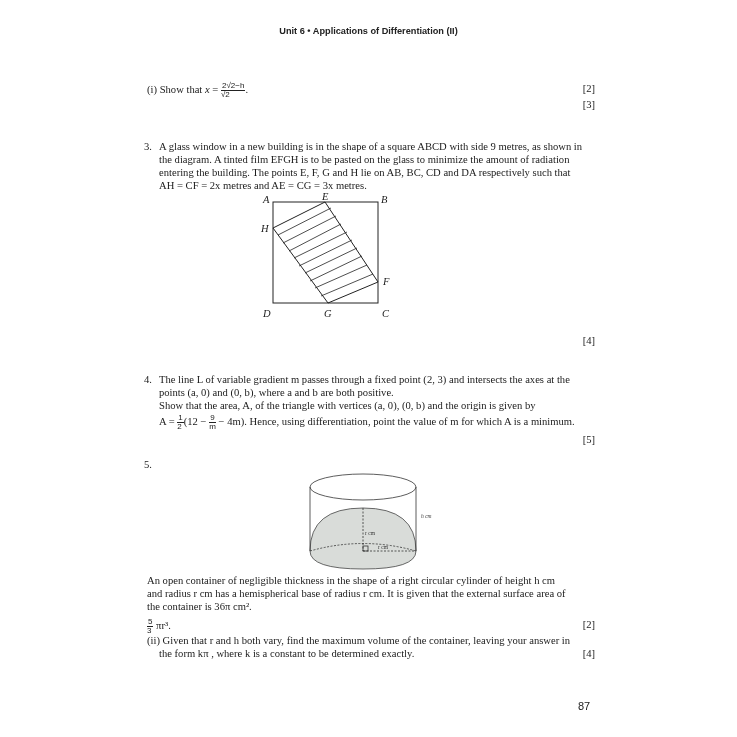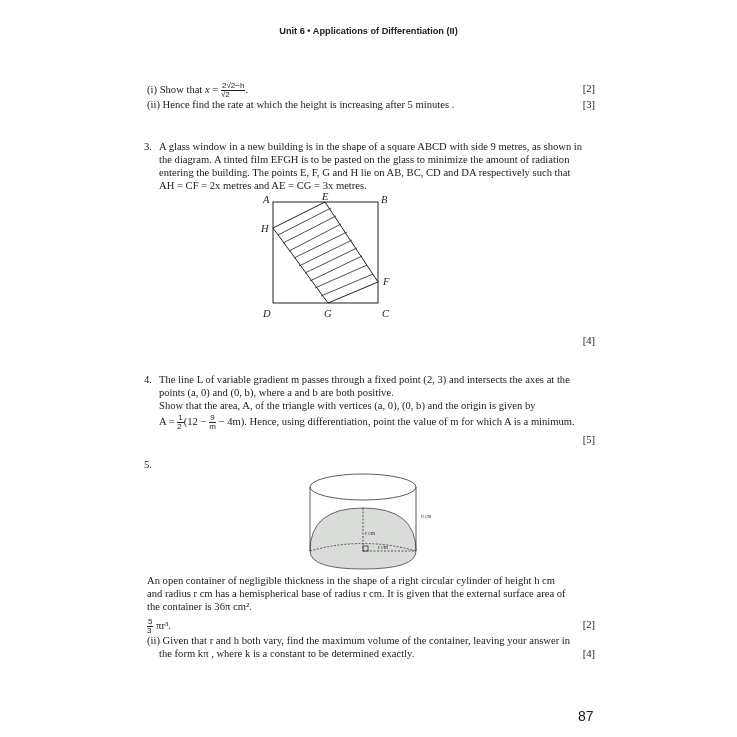--- a/index.html
+++ b/index.html
@@ -8,36 +8,35 @@
   .hdr { position:absolute; top:26px; left:0; width:737px; text-align:center;
          font-family:"Liberation Sans", sans-serif; font-weight:bold; font-size:9.2px; color:#222; }
   .line { position:absolute; left:147px; width:448px; white-space:nowrap; line-height:13px; }
   .ind { left:159px; width:436px; }
   .mk { position:absolute; right:0; top:0; }
   i.v { font-style:italic; }
   .frac { display:inline-block; vertical-align:middle; font-size:8px; line-height:8px;
           font-family:"Liberation Sans", sans-serif; }
   .frac span { display:block; }
   .frac .num { border-bottom:0.8px solid #222; padding:0 1px; }
-  .pnum { position:absolute; top:700px; left:578px; font-family:"Liberation Sans", sans-serif; font-size:14px;margin-top:8px; }
+  .pnum { position:absolute; top:700px; left:578px; font-family:"Liberation Sans", sans-serif; font-size:11px; }
   svg { position:absolute; left:0; top:0; }
   .dlab { font-family:"Liberation Serif", serif; font-style:italic; font-size:10.5px; fill:#222; }
   .slab { font-family:"Liberation Serif", serif; font-size:5.5px; fill:#333; }
 </style>
 </head>
 <body>
 
 <div class="hdr">Unit 6 • Applications of Differentiation (II)</div>
 
 <div class="line" style="top:82px">
   <span>(i) Show that </span><i class="v">x</i><span> = </span><span class="frac"><span class="num">2√2−h</span><span>√2</span></span><span>.</span>
   <span class="mk">[2]</span>
 </div>
 <div class="line" style="top:98px">
-  <span>(ii) Hence find the rate at which the height is increasing after 5 minutes .</span>
   <span class="mk">[3]</span>
 </div>
 
 <div class="line" style="top:140px;left:144px">3.</div>
 <div class="line ind" style="top:140px">A glass window in a new building is in the shape of a square ABCD with side 9 metres, as shown in</div>
 <div class="line ind" style="top:153px">the diagram. A tinted film EFGH is to be pasted on the glass to minimize the amount of radiation</div>
 <div class="line ind" style="top:166px">entering the building. The points E, F, G and H lie on AB, BC, CD and DA respectively such that</div>
 <div class="line ind" style="top:179px">AH = CF = 2x metres and AE = CG = 3x metres.</div>
 
 <svg width="737" height="737">

